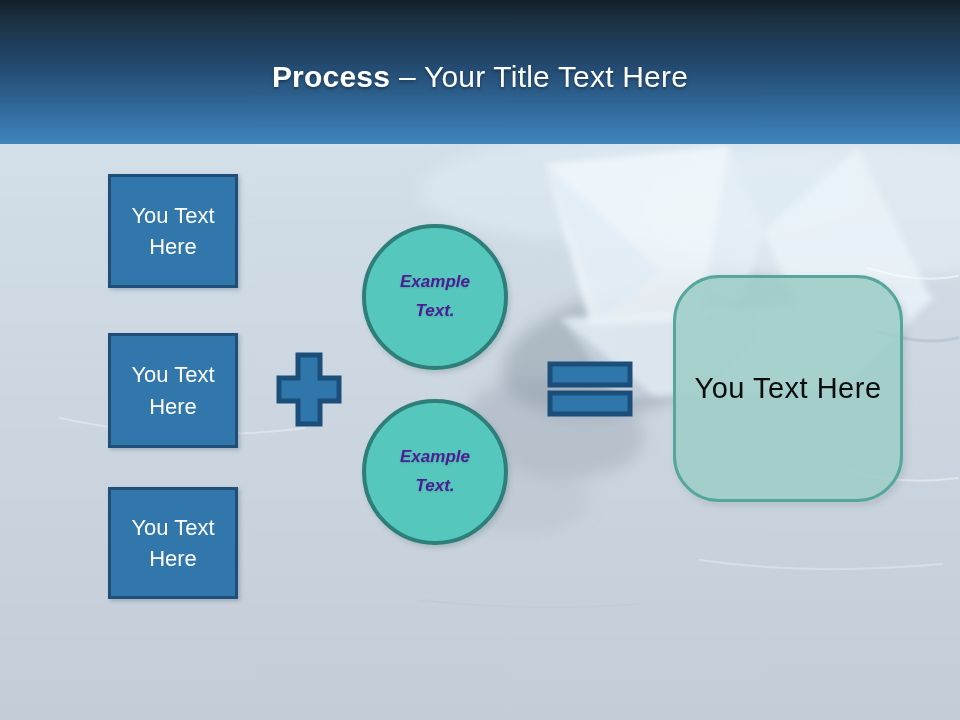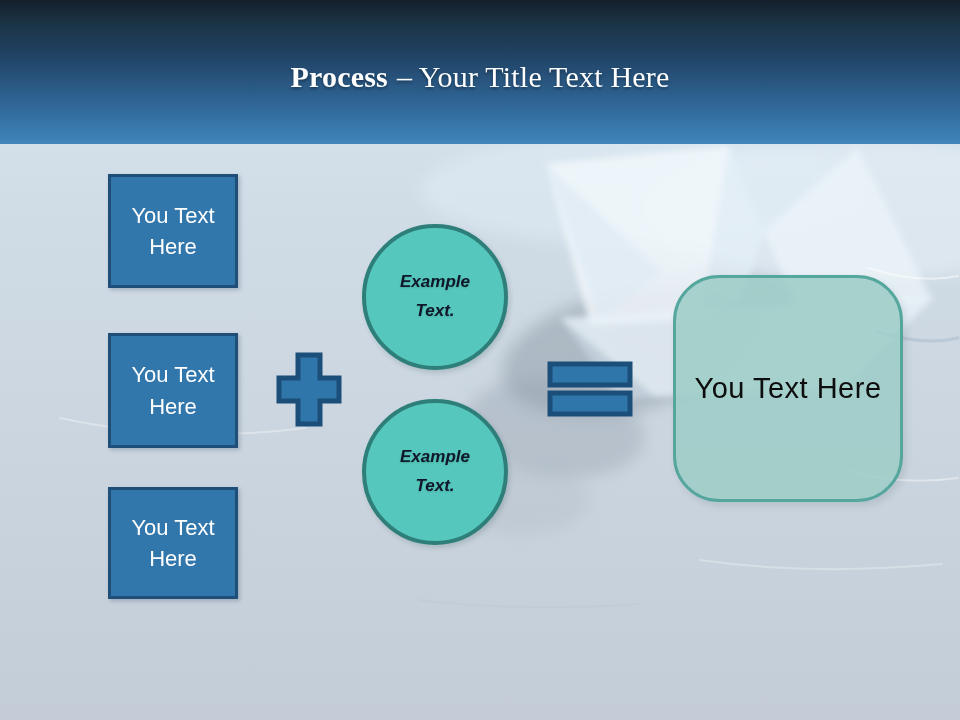--- a/index.html
+++ b/index.html
@@ -9,21 +9,21 @@
     background:linear-gradient(180deg,#dfeaf3 0%,#d6e2ec 10%,#cfdbe5 32%,#cbd5df 62%,#c4cdd7 100%);
   }
   
   .title-bar{
     position:absolute;left:0;top:0;width:960px;height:144px;z-index:3;
     background:linear-gradient(180deg,#131f2b 0%,#1b3142 14%,#22466a 42%,#2f6696 72%,#3d80b6 96%,#4186ba 100%);
     display:flex;align-items:center;justify-content:center;
   }
   .slide-title{
     margin:0;padding-top:10px;color:#ffffff;font-size:30px;font-weight:400;
-    letter-spacing:.2px;text-shadow:0 2px 3px rgba(0,0,0,.35);font-family:Liberation Serif, serif;
+    letter-spacing:.2px;text-shadow:0 2px 3px rgba(0,0,0,.35);
   }
   .slide-title .emph{font-weight:700;}
   .slide-title .rest{margin-left:9px;}
   
   .bg-art{position:absolute;left:0;top:0;z-index:0;pointer-events:none;}
   
   .input-box{
     position:absolute;left:108px;width:130px;height:114px;box-sizing:border-box;
     background:#3177ab;border:3px solid #1f4e79;z-index:2;
     display:flex;align-items:center;justify-content:center;text-align:center;
@@ -40,21 +40,21 @@
   
   .example-circle{
     position:absolute;left:362px;width:146px;height:146px;box-sizing:border-box;
     border-radius:50%;background:#55c7bc;border:4px solid #2e7f7a;z-index:2;
     display:flex;align-items:center;justify-content:center;text-align:center;
     box-shadow:2px 3px 5px rgba(30,70,70,.18);
   }
   .circle-1{top:224px;}
   .circle-2{top:399px;}
   .example-circle .lbl{
-    width:96px;color:#0f172a;font-size:17px;font-weight:700;font-style:italic;
+    width:96px;color:#4c1d95;font-size:17px;font-weight:700;font-style:italic;
     line-height:1.7;text-shadow:0 1px 2px rgba(0,0,0,.15);
   }
   
   .result-box{
     position:absolute;left:673px;top:275px;width:230px;height:227px;box-sizing:border-box;
     border-radius:46px;background:rgba(157,205,199,.88);border:3px solid #55a69d;z-index:2;
     display:flex;align-items:center;justify-content:center;text-align:center;
     box-shadow:3px 4px 7px rgba(40,70,80,.13);
   }
   .result-box .lbl{color:#0d0d0d;font-size:29px;letter-spacing:.5px;}

